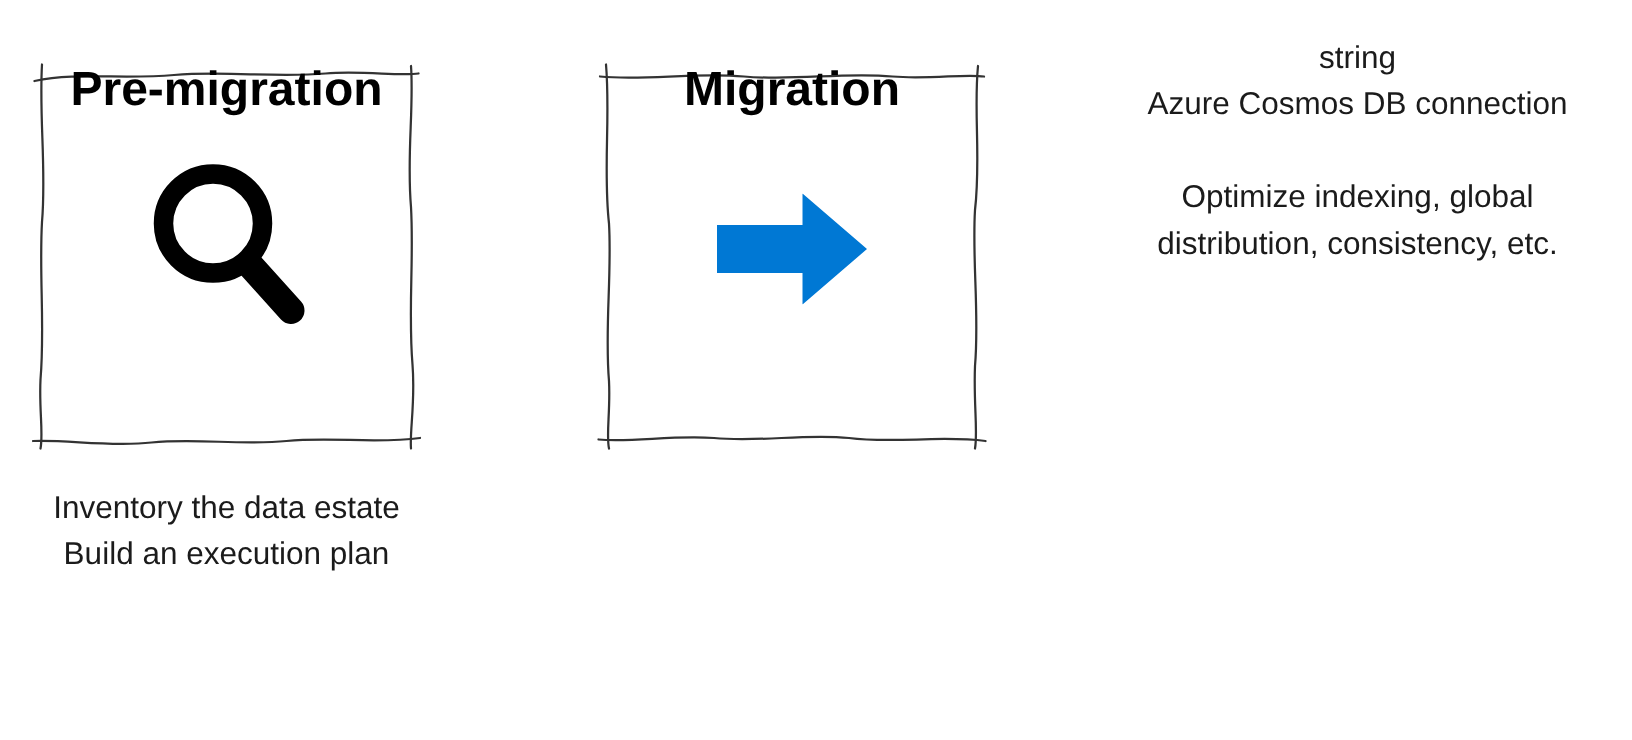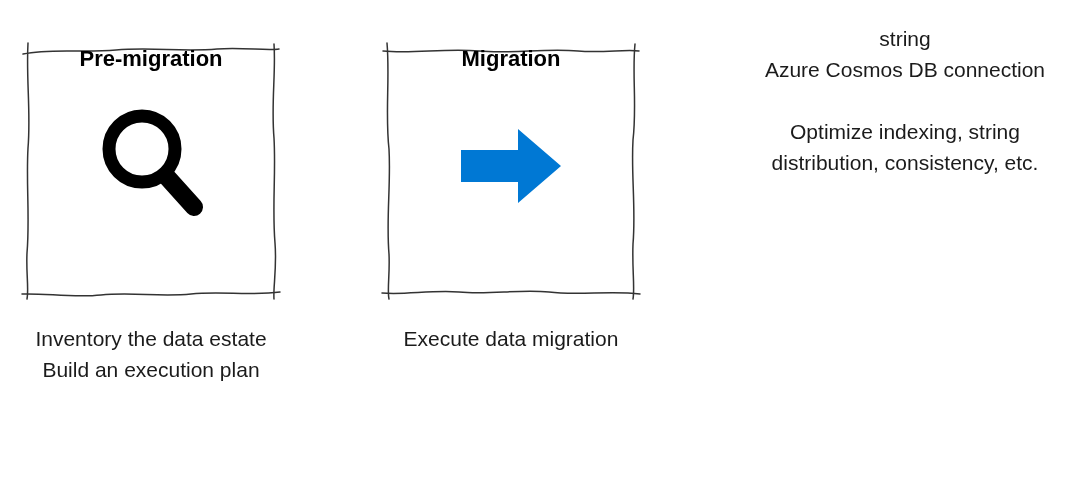--- a/index.html
+++ b/index.html
@@ -14,21 +14,21 @@
     background: #ffffff;
     font-family: "Liberation Sans", "DejaVu Sans", sans-serif;
     color: var(--ink, #000);
   }
   .phase {
     position: absolute;
     top: 0;
     width: 360px;
   }
   .phase-1 { left: -29px; }
-  .phase-2 { left: 331px; }
+  .phase-2 { left: 348px; }
   .phase-3 { left: 725px; }
 
   .box {
     position: relative;
     width: 260px;
     height: 258px;
     margin: 20px auto 0 auto;
   }
   .sketch-border {
     position: absolute;
@@ -38,21 +38,21 @@
   }
   .sketch-border path {
     fill: none;
     stroke: var(--box-border, #333);
     stroke-width: 1.5;
     stroke-linecap: round;
   }
   .phase-title {
     position: relative;
     margin: 42px 0 0 0;
-    font-size: 22px;
+    font-size: 32px;
     line-height: 34px;
     font-weight: bold;
     text-align: center;
     letter-spacing: 0;
   }
   .icon-area {
     position: relative;
     margin-top: 30px;
     height: 120px;
     display: flex;
@@ -113,31 +113,30 @@
       </svg>
       <h2 class="phase-title">Migration</h2>
       <div class="icon-area">
         <svg width="100" height="74" viewBox="0 0 100 74" aria-hidden="true">
           <polygon points="0,21 57,21 57,0 100,37 57,74 57,53 0,53" fill="var(--arrow-blue, #0078D4)"></polygon>
         </svg>
       </div>
     </div>
     <div class="desc">
       <div class="desc-block">
-        <div class="desc-line">Execute data migration</div>
       </div>
     </div>
   </section>
 
   <section class="phase phase-3">
     <div class="desc">
       <div class="desc-block">
         <div class="desc-line">string</div>
         <div class="desc-line">Azure Cosmos DB connection</div>
       </div>
       <div class="desc-block">
-        <div class="desc-line">Optimize indexing, string</div>
+        <div class="desc-line">Optimize indexing, global</div>
         <div class="desc-line">distribution, consistency, etc.</div>
       </div>
     </div>
   </section>
 
 </div>
 
 </body></html>

